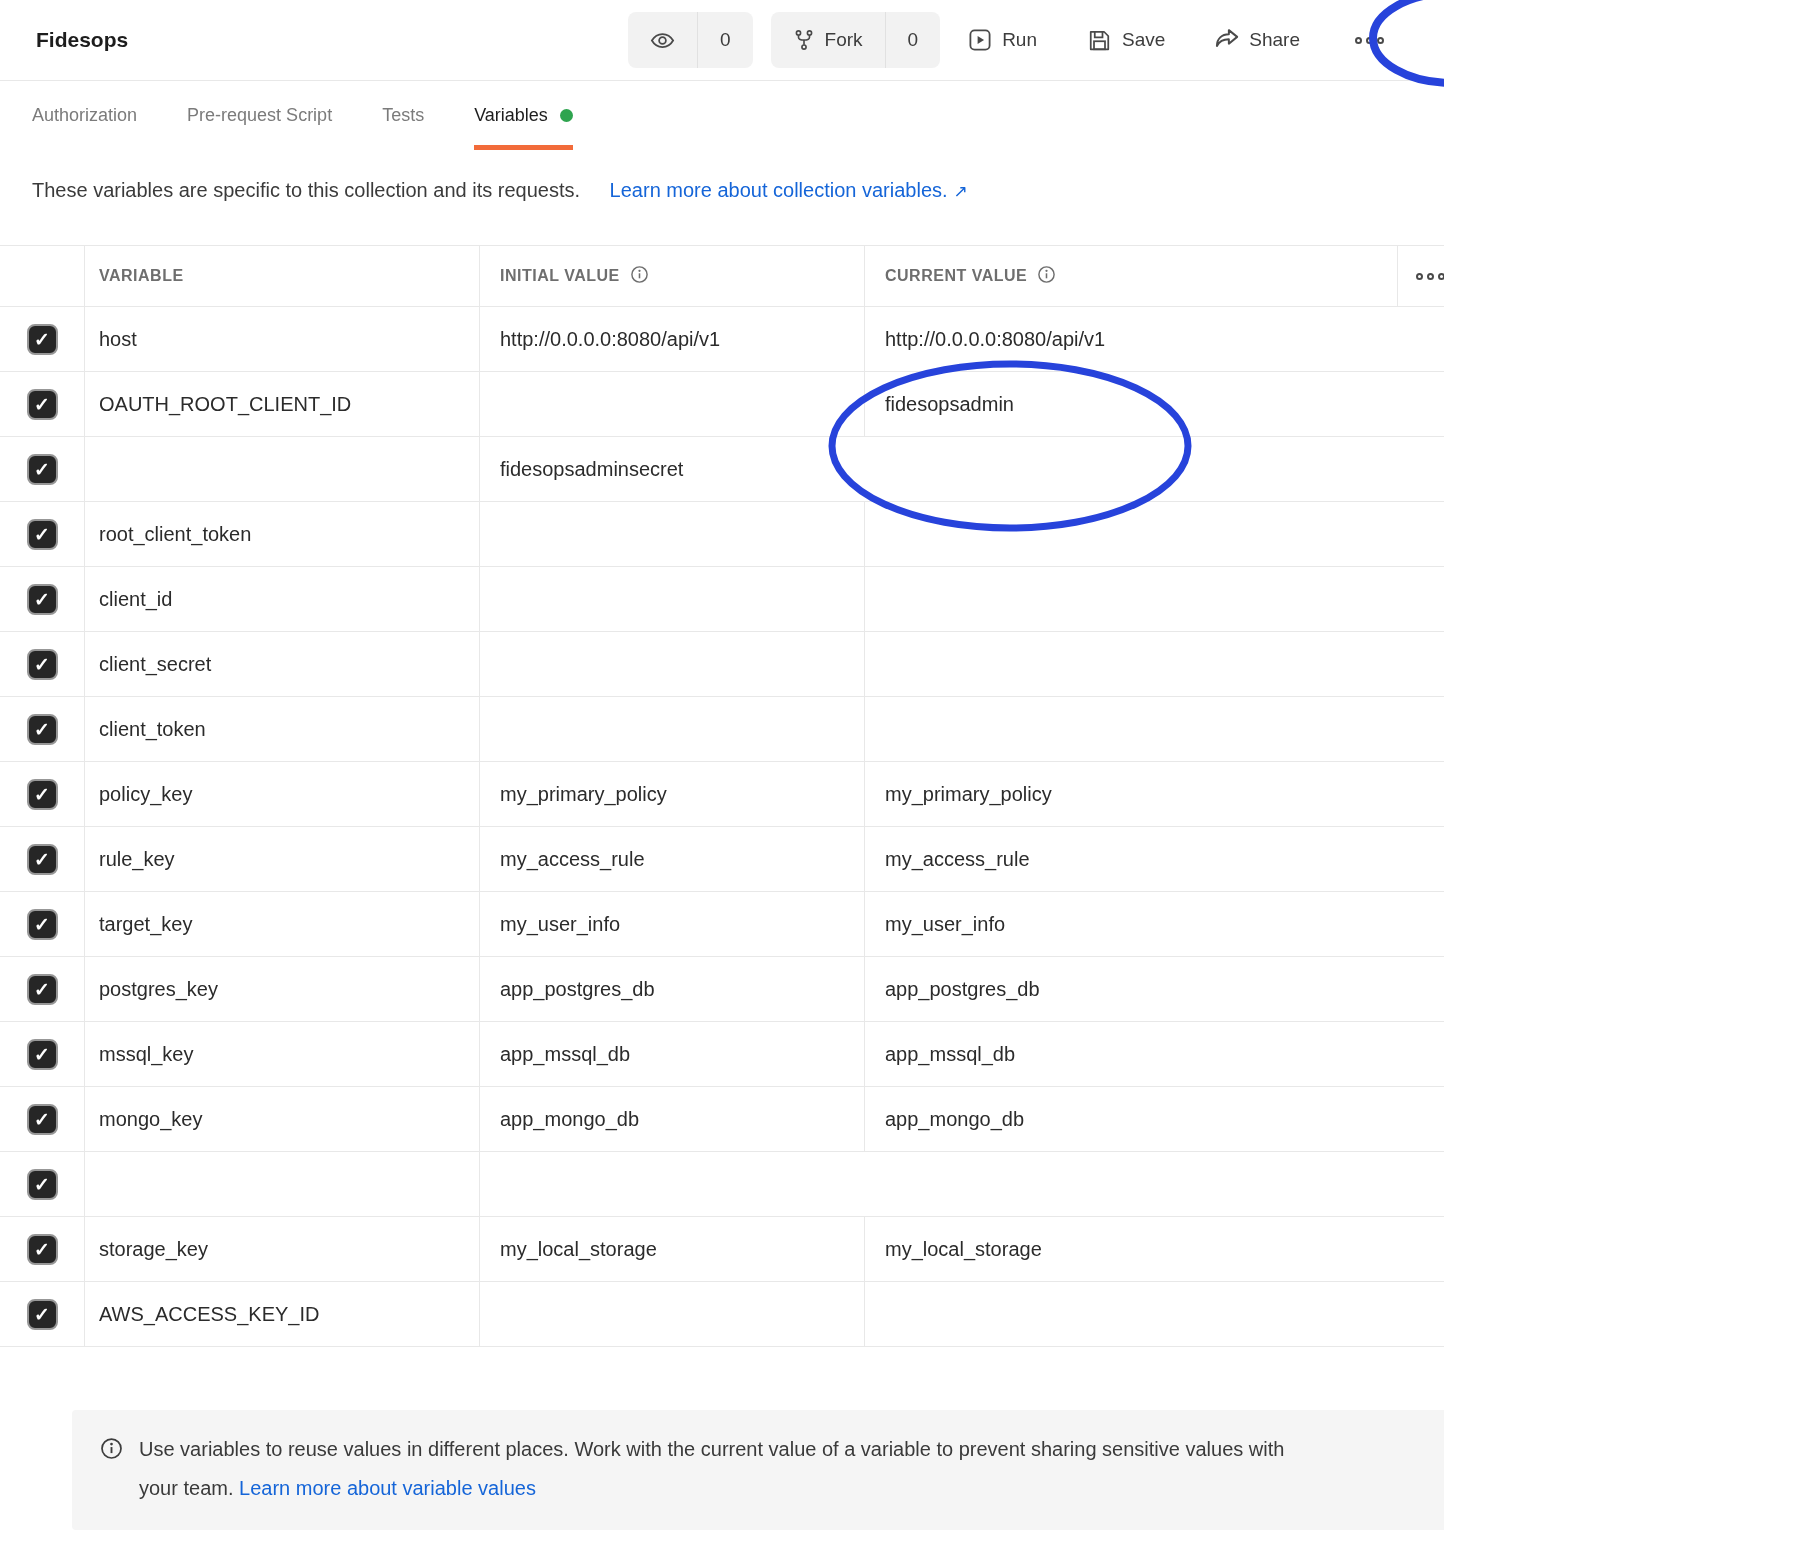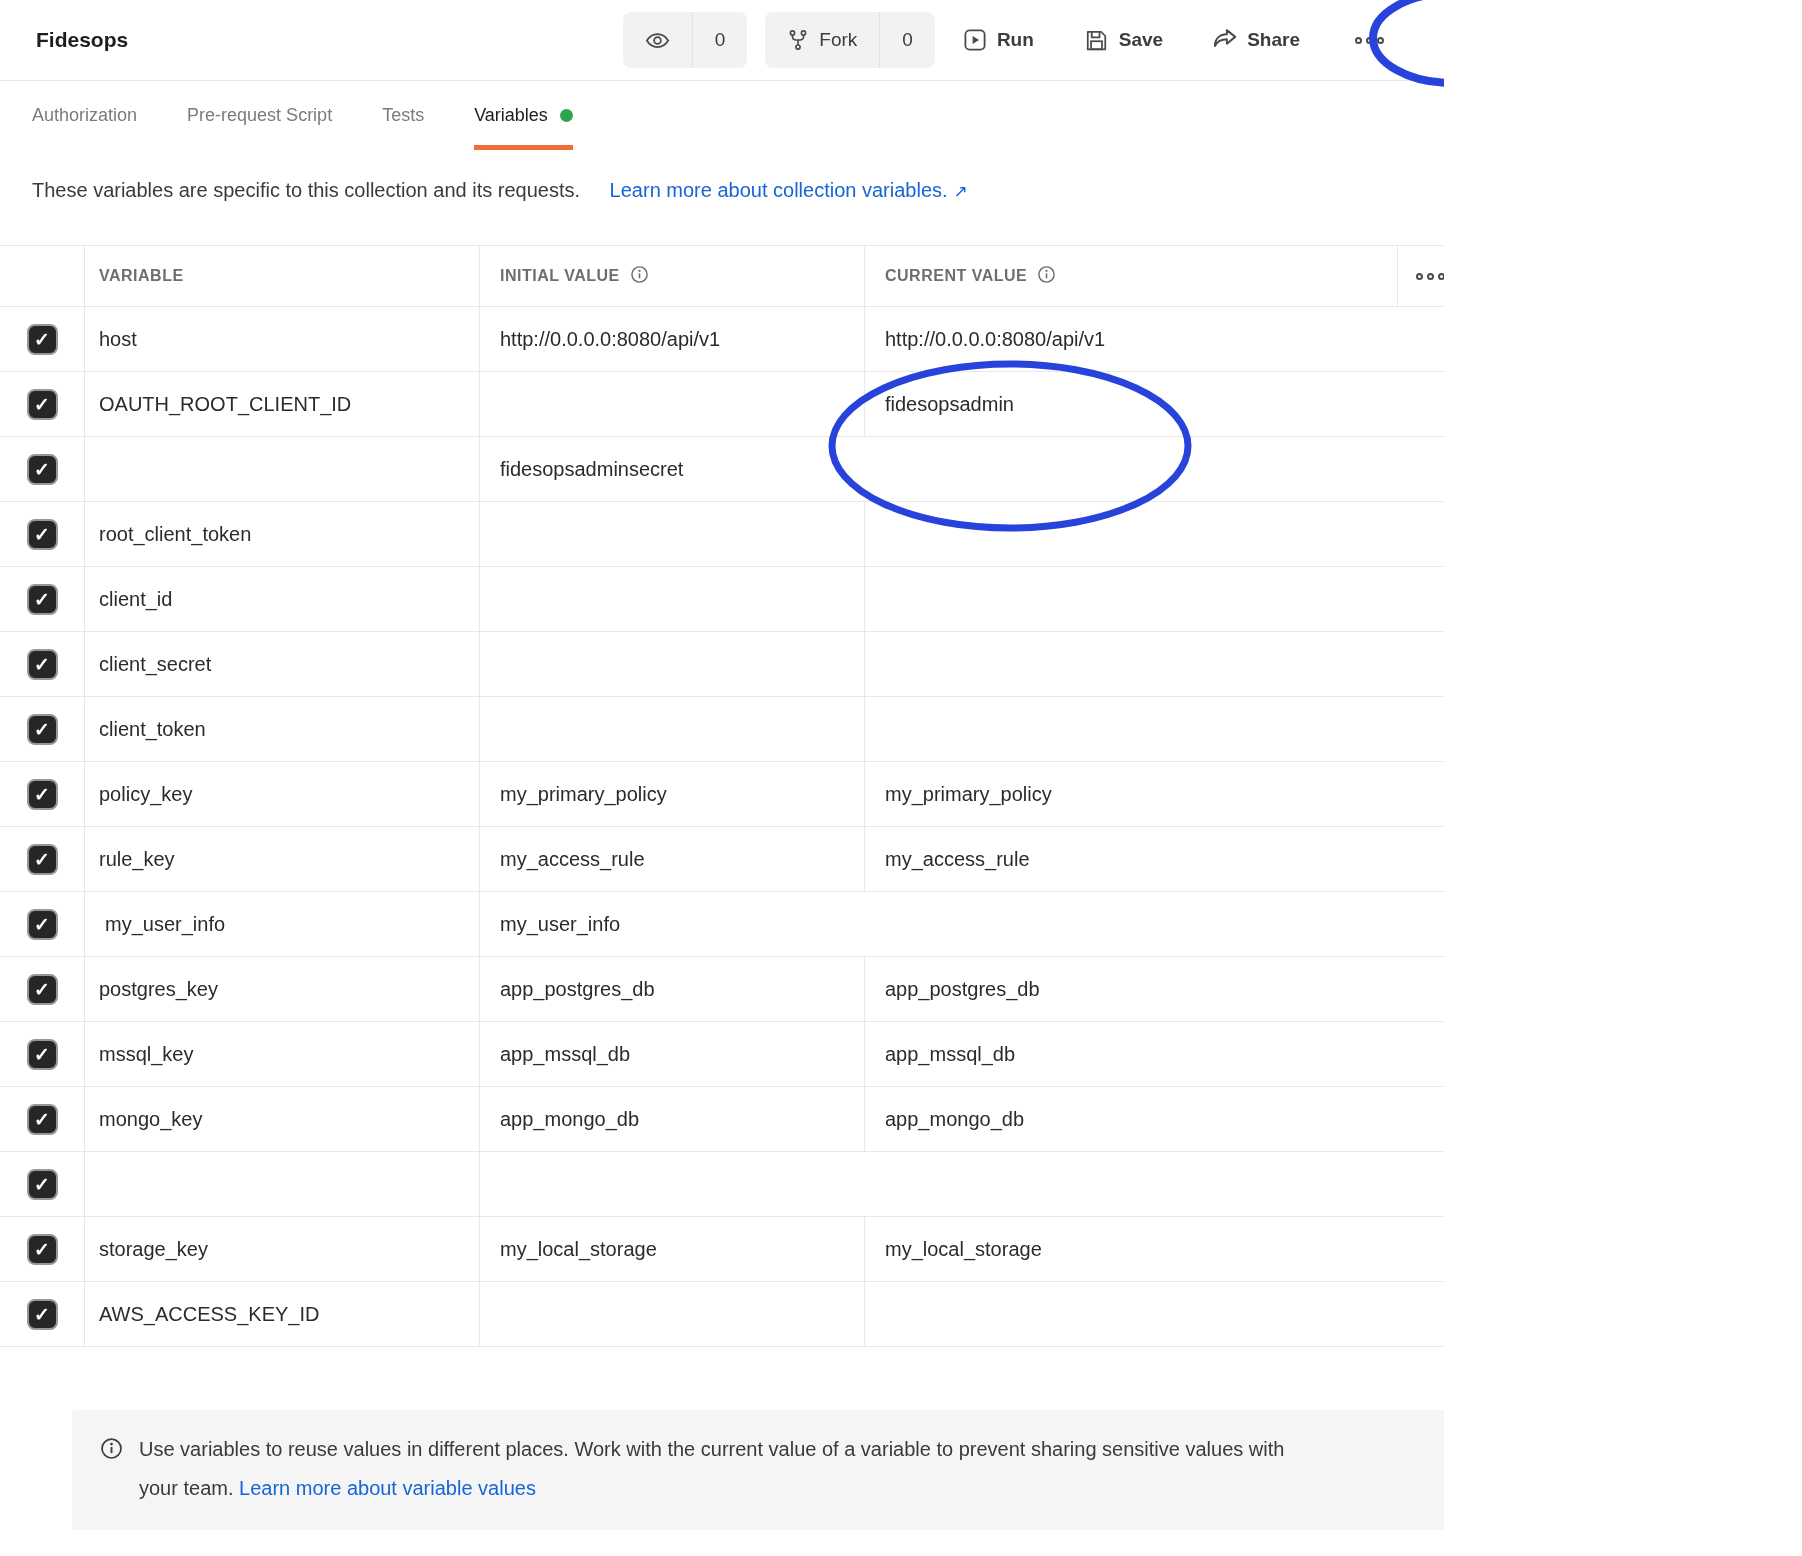--- a/index.html
+++ b/index.html
@@ -10,21 +10,21 @@
 
   
   .toolbar { height:81px; border-bottom:1px solid var(--border); display:flex; align-items:center;
              padding:0 60px 0 36px; box-sizing:border-box; }
   .title { font-size:21px; font-weight:700; color:#1d1d1d; }
   .spacer { flex:1; }
   .seg-group { display:flex; background:var(--button_bg); border-radius:8px; height:56px; overflow:hidden; }
   .seg { display:flex; align-items:center; justify-content:center; padding:0 22px; font-size:19px; color:#3d3d3d; gap:10px; }
   .seg + .seg { border-left:1px solid #e1e1e1; }
   .toolbar-btn { display:flex; align-items:center; gap:10px; font-size:19px; color:#3d3d3d;
-                 background:none; border:none; padding:0; cursor:pointer; font-family:inherit;font-weight:bold; }
+                 background:none; border:none; padding:0; cursor:pointer; font-family:inherit; }
   .icon { display:inline-flex; align-items:center; justify-content:center; color:#4a4a4a; }
   .icon svg { display:block; }
   .dots-icon { display:inline-flex; gap:4px; align-items:center; }
   .dots-icon i { width:7px; height:7px; border:2px solid #4a4a4a; border-radius:50%; box-sizing:border-box; }
   .ml18{margin-left:18px}.ml28{margin-left:28px}.ml50{margin-left:50px}.ml48{margin-left:48px}.ml55{margin-left:55px}
 
   
   .tabs { height:69px; display:flex; align-items:stretch; padding-left:32px; gap:50px; }
   .tab { display:flex; align-items:center; font-size:18px; color:#7b7b7b; cursor:pointer; }
   .tab.active { color:#1d1d1d; box-shadow:inset 0 -5px 0 var(--accent_orange); }
@@ -281,20 +281,21 @@
           <div class="cell c-var">rule_key</div>
           <div class="cell c-init">my_access_rule</div>
           <div class="cell c-cur">my_access_rule</div>
         </div>
         <div class="trow">
           <div class="cell c-check">
             <span class="checkbox">
               <span class="tick">✓</span>
             </span>
           </div>
+          <div class="cell c-var">target_key</div>
           <div class="cell c-init">my_user_info</div>
           <div class="cell c-cur">my_user_info</div>
         </div>
         <div class="trow">
           <div class="cell c-check">
             <span class="checkbox">
               <span class="tick">✓</span>
             </span>
           </div>
           <div class="cell c-var">postgres_key</div>

